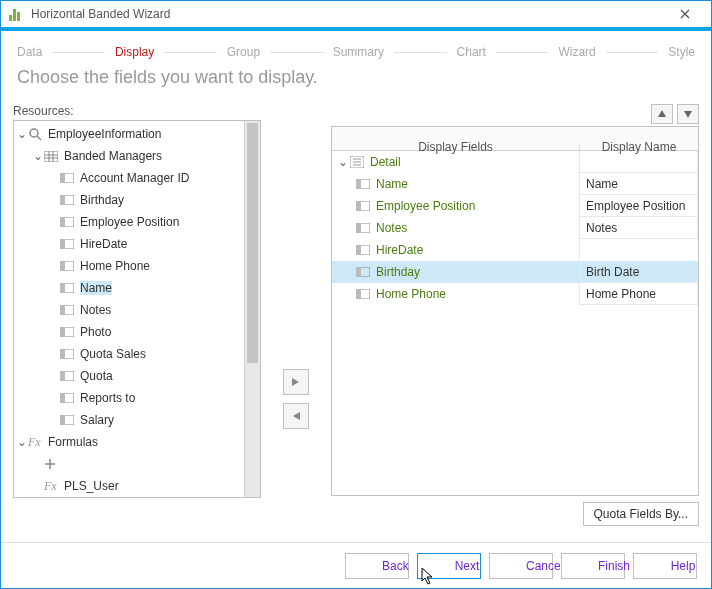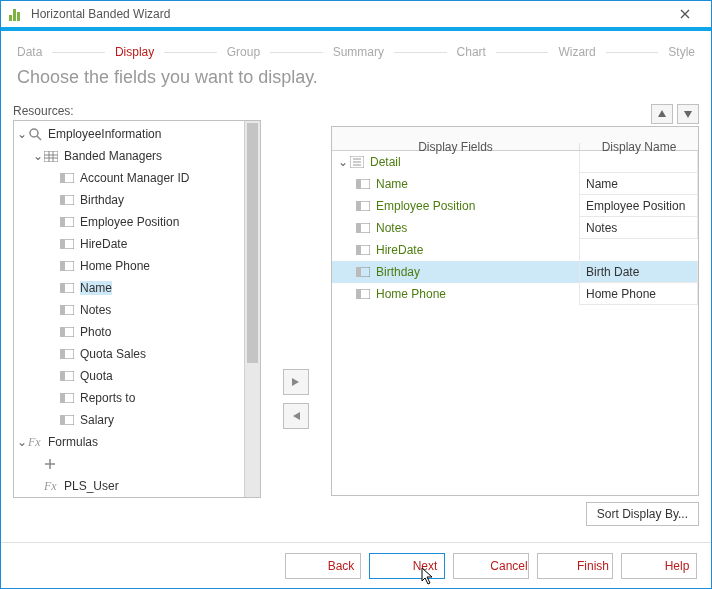--- a/index.html
+++ b/index.html
@@ -51,21 +51,21 @@
 .grid-row .c2 { flex: 1; padding-left: 6px; display: flex; align-items: center; border-bottom: 1px solid #e8e8e8; border-right: 1px solid #e8e8e8; height: 100%; color: #333; }
 .grid-row .c1 .tw { width: 12px; color: #666; }
 .grid-row .c1 .ic { width: 16px; margin-right: 4px; display: inline-flex; }
 .grid-row .c1 .lbl { color: #4d7c0f; }
 .grid-row .c1.in { padding-left: 24px; }
 
 .sort-row { display: flex; justify-content: flex-end; padding-top: 6px; }
 .sort-btn { border: 1px solid #c0c0c0; background: #fff; padding: 4px 10px; cursor: pointer; color: #333; }
 
 .footer { position: absolute; bottom: 0; left: 0; right: 0; height: 46px; border-top: 1px solid #e0e0e0; display: flex; align-items: center; justify-content: flex-end; padding-right: 14px; gap: 8px; }
-.footer button { width: 76px; height: 26px; border: 1px solid #c0c0c0; background: #fff; cursor: pointer; color: #b91c1c; padding-left: 36px; }
+.footer button { width: 64px; height: 26px; border: 1px solid #c0c0c0; background: #fff; cursor: pointer; color: #6d28d9; padding-left: 36px; }
 .footer button.primary { border: 1px solid #1a8cd8; }
 
 .cursor { position: absolute; left: 420px; top: 566px; pointer-events: none; }
 
 svg { display: block; }
 </style>
 </head>
 <body>
 
 <div class="titlebar">
@@ -394,21 +394,21 @@
                   <rect x="0" y="0" width="5" height="10" fill="#bbb"></rect>
                 </svg>
               </span>
               <span class="lbl">Home Phone</span>
             </div>
             <div class="c2">Home Phone</div>
           </div>
         </div>
     </div>
     <div class="sort-row">
-      <button class="sort-btn">Sort Display By...</button>
+      <button class="sort-btn">Quota Fields By...</button>
     </div>
   </div>
 </div>
 
 <div class="footer">
   <button>Back</button>
   <button class="primary">Next</button>
   <button>Cancel</button>
   <button>Finish</button>
   <button>Help</button>

